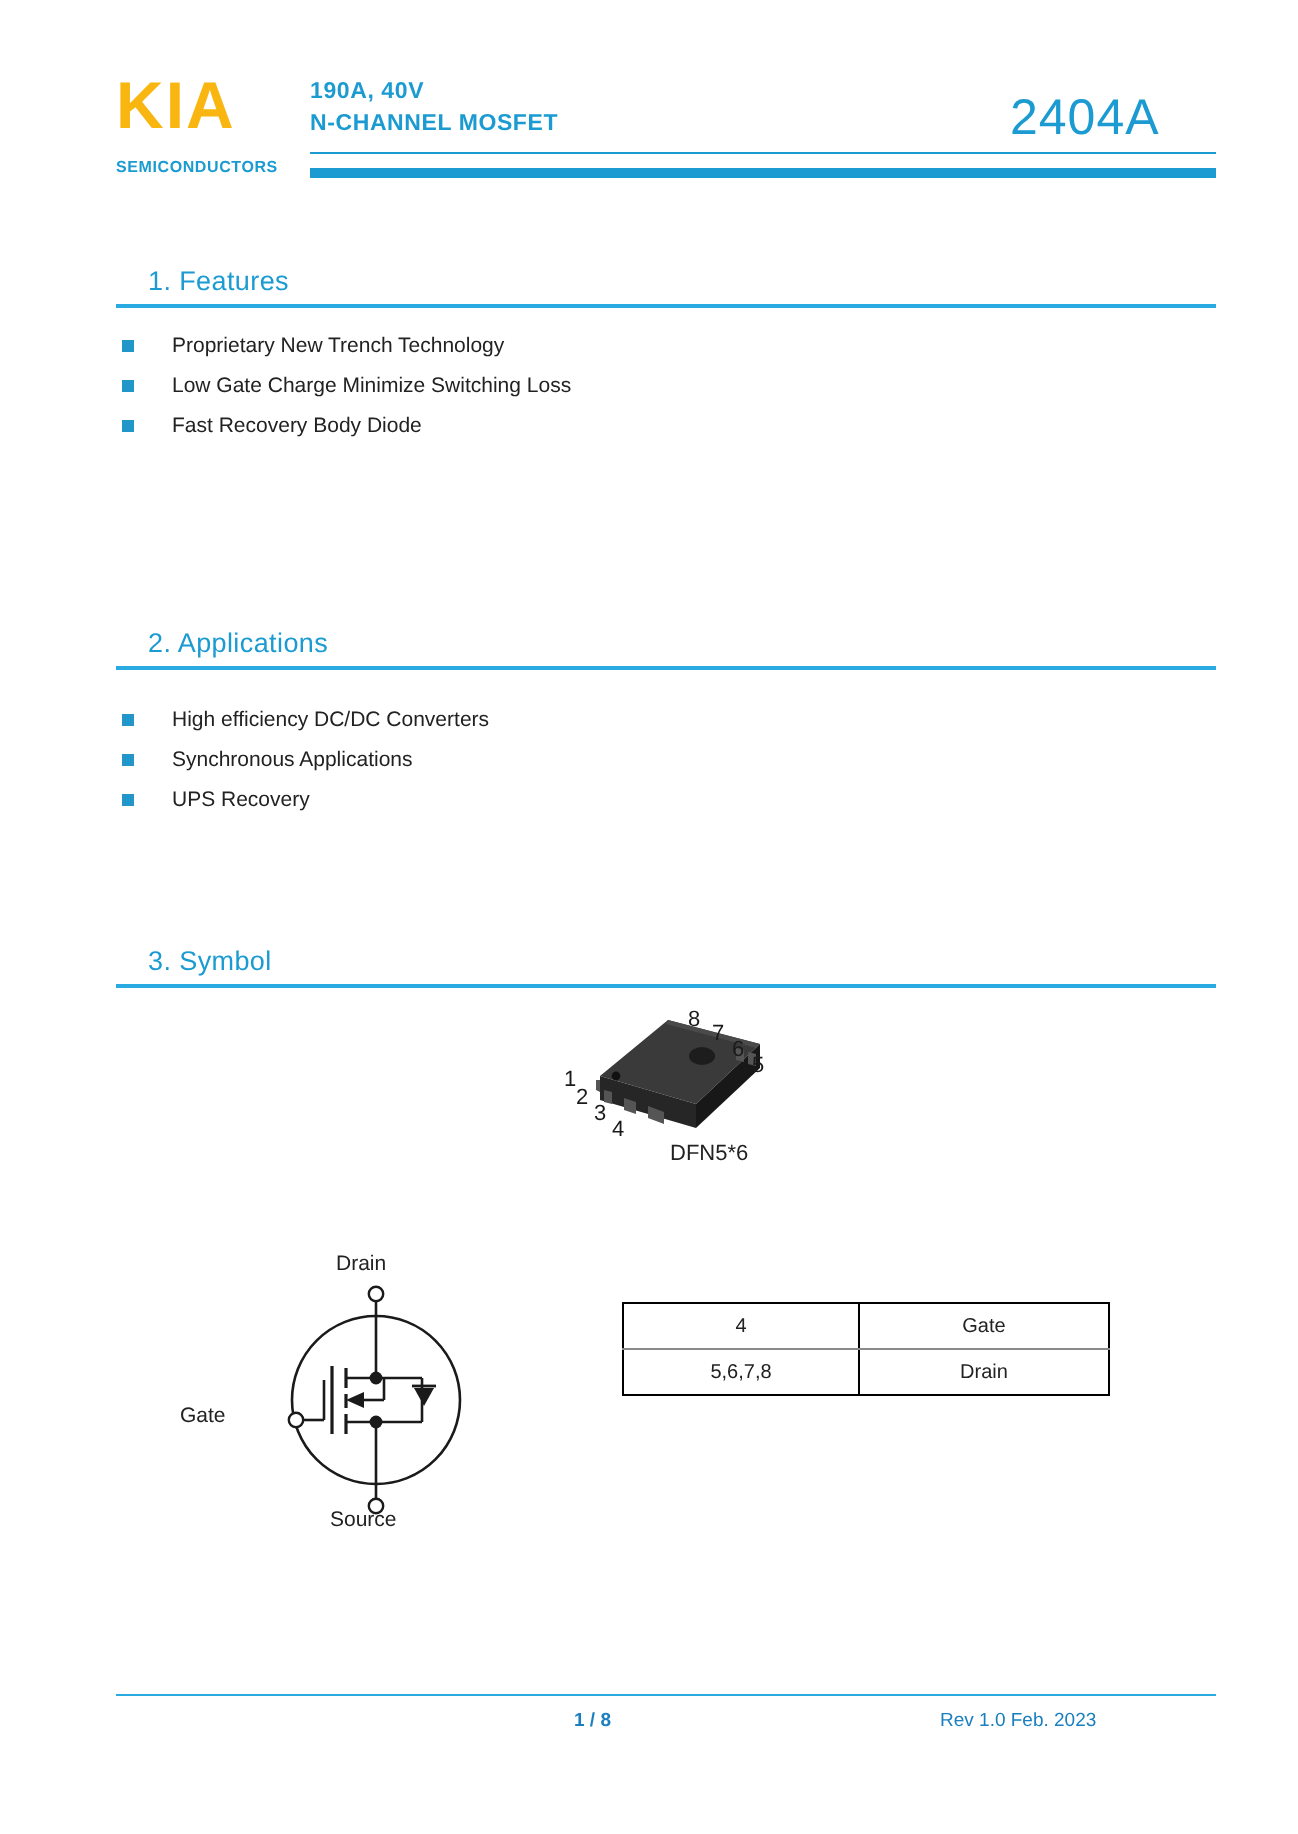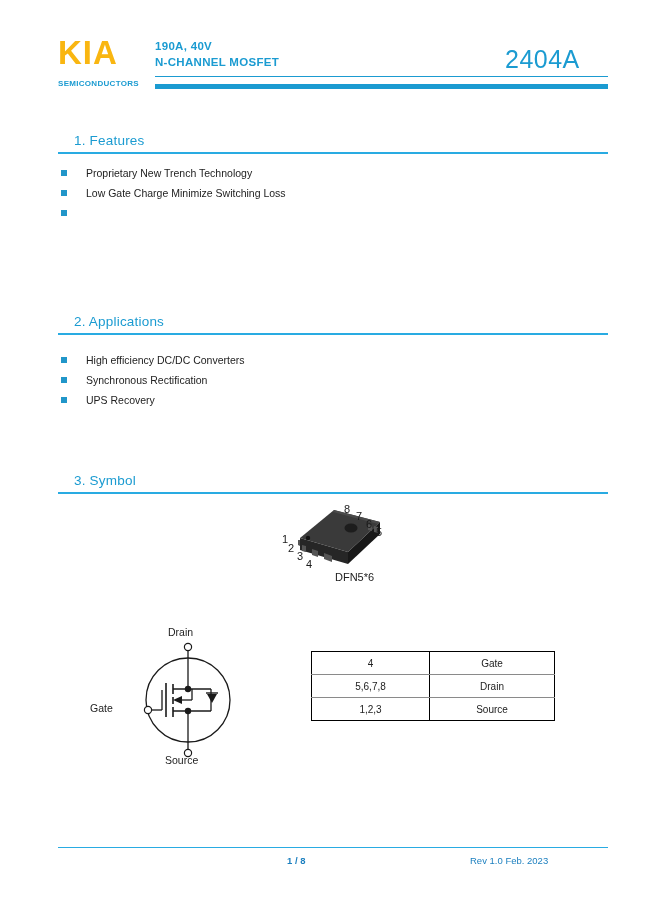--- a/index.html
+++ b/index.html
@@ -218,36 +218,37 @@
   <div class="bullet-row">
     <span class="bullet-mark"></span>
     <span class="bullet-text">Proprietary New Trench Technology</span>
   </div>
   <div class="bullet-row">
     <span class="bullet-mark"></span>
     <span class="bullet-text">Low Gate Charge Minimize Switching Loss</span>
   </div>
   <div class="bullet-row">
     <span class="bullet-mark"></span>
+    <span class="bullet-text">Fast Recovery Body Diode</span>
   </div>
 </div>
 
 <div class="section" style="top:314px;">
   <div class="section-title">2.  Applications</div>
   <div class="section-rule"></div>
 </div>
 
 <div class="bullet-list" style="top:350px;">
   <div class="bullet-row">
     <span class="bullet-mark"></span>
     <span class="bullet-text">High efficiency DC/DC Converters</span>
   </div>
   <div class="bullet-row">
     <span class="bullet-mark"></span>
-    <span class="bullet-text">Synchronous Rectification</span>
+    <span class="bullet-text">Synchronous Applications</span>
   </div>
   <div class="bullet-row">
     <span class="bullet-mark"></span>
     <span class="bullet-text">UPS Recovery</span>
   </div>
 </div>
 
 <div class="section" style="top:473px;">
   <div class="section-title">3. Symbol</div>
   <div class="section-rule"></div>
@@ -337,22 +338,18 @@
 <table class="pin-table">
   <tbody>
   <tr class="inner-row">
     <td class="col-pin">4</td>
     <td class="col-func">Gate</td>
   </tr>
   <tr class="inner-row">
     <td class="col-pin">5,6,7,8</td>
     <td class="col-func">Drain</td>
   </tr>
-  <tr class="inner-row">
-    <td class="col-pin">1,2,3</td>
-    <td class="col-func">Source</td>
-  </tr>
 </tbody>
   </table>
 
 <div class="footer-rule"></div>
 <div class="footer-page">1 / 8</div>
 <div class="footer-rev">Rev 1.0 Feb. 2023</div>
 
 </body></html>

